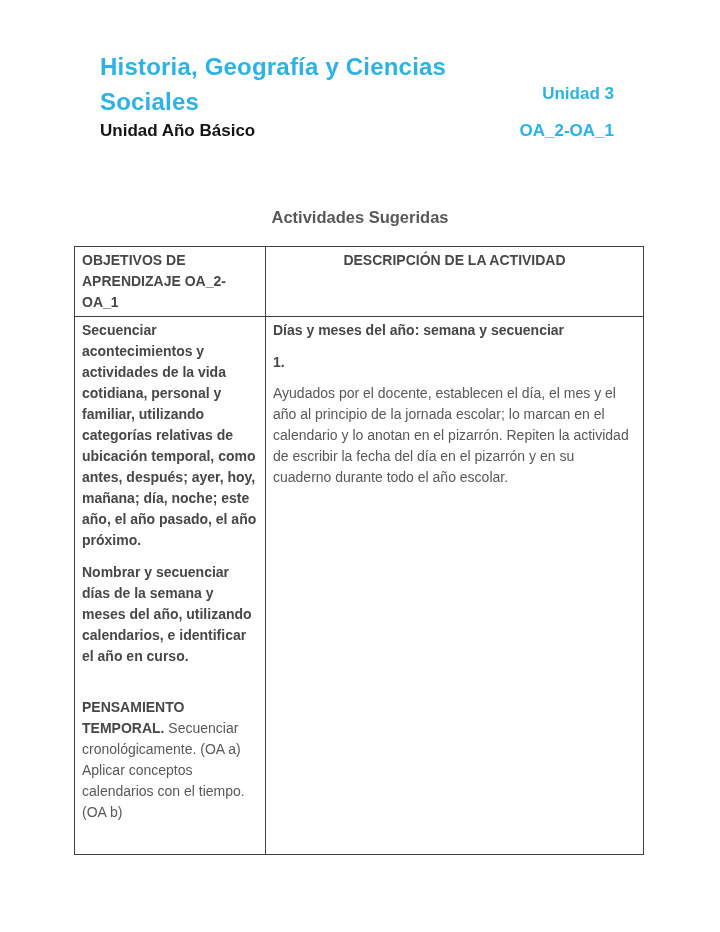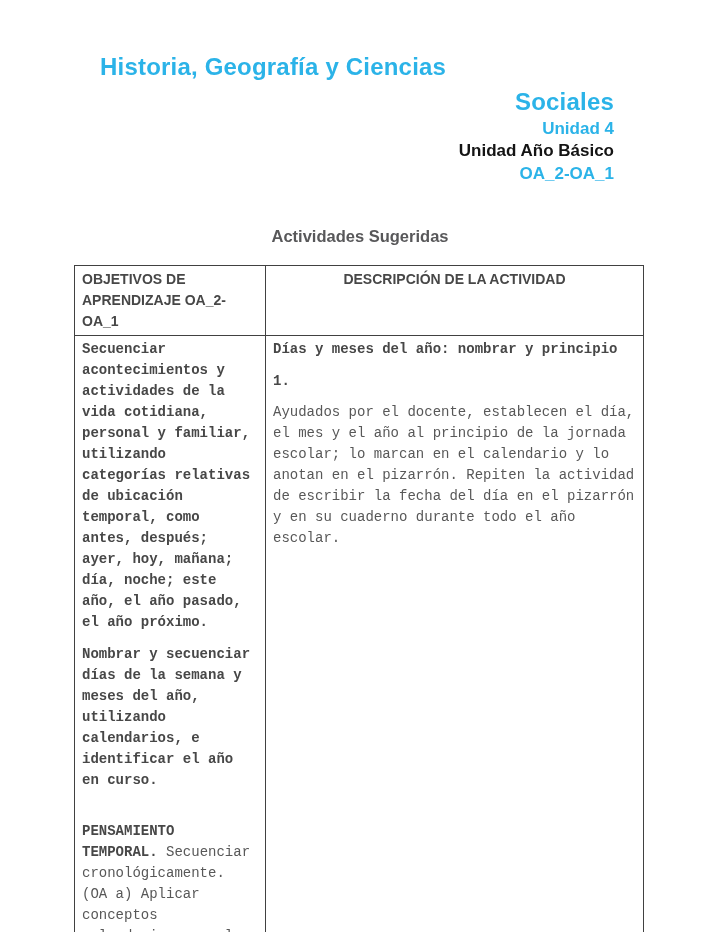--- a/index.html
+++ b/index.html
@@ -19,22 +19,21 @@
   .m-line1 {
     color: var(--accent);
     font-weight: bold;
     font-size: 24px;
     line-height: 35px;
     letter-spacing: 0.2px;
   }
   .m-line2, .m-line3 {
     display: flex;
     justify-content: space-between;
-    align-items: flex-end;
-    flex-direction: column;
+    align-items: flex-start;
   }
   .m-line2 .big {
     color: var(--accent);
     font-weight: bold;
     font-size: 24px;
     line-height: 35px;
     letter-spacing: 0.2px;
   }
   .m-line2 .small, .m-line3 .cyan {
     color: var(--accent);
@@ -43,21 +42,21 @@
   }
   .m-line3 { line-height: 23px; }
   .m-line3 .black {
     color: #141414;
     font-weight: bold;
     font-size: 17px;
   }
 
   
   .section-title {
-    margin-top: 40px;
+    margin-top: 64px;
     text-align: center;
     font-weight: bold;
     font-size: 16.5px;
     line-height: 22px;
     color: #58585a;
   }
 
   
   table.activity {
     border-collapse: collapse;
@@ -71,38 +70,38 @@
     padding: 3px 7px 2px 7px;
     font-size: 14px;
     line-height: 21px;
     color: #474747;
   }
   tr.head-row { height: 70px; }
   tr.body-row { height: 538px; }
   td.obj-head { font-weight: bold; margin-top: 16px; }
   td.desc-head { font-weight: bold; text-align: center; }
 
-  .cell p { margin: 0 0 11px 0; font-family: Liberation Mono, monospace; }
+  .cell p { margin: 0 0 11px 0; }
   .obj-cell p.objective { font-weight: bold; }
   .obj-cell p.skill { margin-top: 30px; color: #585858; }
   .obj-cell p.skill .b { font-weight: bold; color: #474747; text-align: center; }
   .act-cell p.act-heading { font-weight: bold; }
   .act-cell p.act-number { font-weight: bold; margin-bottom: 10px; }
   .act-cell p.act-desc { color: #585858; }
 </style>
 </head>
 <body style="--accent: #2bb3e8;">
 
 <div class="doc">
 
   <div class="masthead">
     <div class="m-line1">Historia, Geografía y Ciencias</div>
     <div class="m-line2">
       <span class="big">Sociales</span>
-      <span class="small">Unidad 4</span>
+      <span class="small">Unidad 3</span>
     </div>
     <div class="m-line3">
       <span class="black">Unidad Año Básico</span>
       <span class="cyan">OA_2-OA_1</span>
     </div>
   </div>
 
   <div class="section-title">Actividades Sugeridas</div>
 
   <table class="activity">
@@ -118,21 +117,21 @@
       <tr class="body-row">
         <td class="cell obj-cell">
           <p class="objective">Secuenciar acontecimientos y actividades de la vida cotidiana, personal y familiar, utilizando categorías relativas de ubicación temporal, como antes, después; ayer, hoy, mañana; día, noche; este año, el año pasado, el año próximo.</p>
           <p class="objective">Nombrar y secuenciar días de la semana y meses del año, utilizando calendarios, e identificar el año en curso.</p>
           <p class="skill">
             <span class="b">PENSAMIENTO TEMPORAL.</span>
             <span class="r">Secuenciar cronológicamente. (OA a) Aplicar conceptos calendarios con el tiempo. (OA b)</span>
           </p>
         </td>
         <td class="cell act-cell">
-          <p class="act-heading">Días y meses del año: nombrar y principio</p>
+          <p class="act-heading">Días y meses del año: semana y secuenciar</p>
           <p class="act-number">1.</p>
           <p class="act-desc">Ayudados por el docente, establecen el día, el mes y el año al principio de la jornada escolar; lo marcan en el calendario y lo anotan en el pizarrón. Repiten la actividad de escribir la fecha del día en el pizarrón y en su cuaderno durante todo el año escolar.</p>
         </td>
       </tr>
     </tbody>
   </table>
 
 </div>
 
 </body></html>

